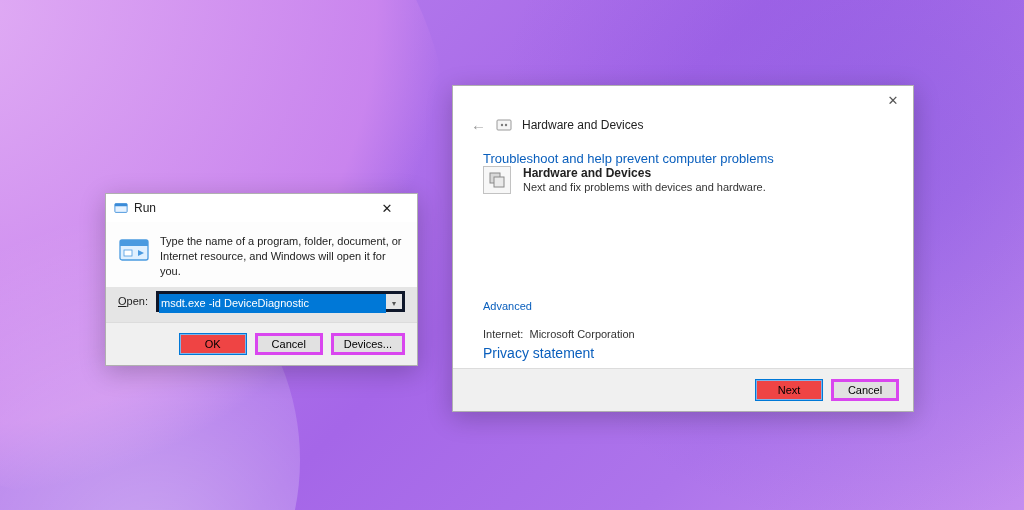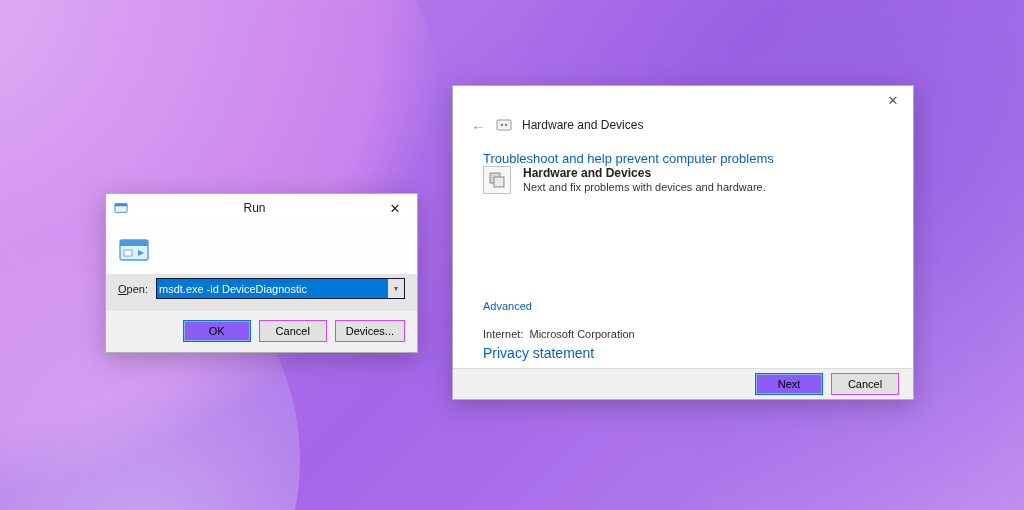--- a/index.html
+++ b/index.html
@@ -41,22 +41,21 @@
   box-shadow: 0 6px 24px rgba(0,0,0,0.22);
 }
 
 .run-window {
   left: 105px; top: 193px;
   width: 313px;
 }
 .run-title {
   height: 28px;
   display: flex; align-items: center;
-  padding: 0 2px 0 8px;
-  text-align: center;
+  padding: 0 10px 0 8px;
 }
 .run-appicon {
   width: 14px; height: 14px;
   margin-right: 6px;
   display: inline-flex; align-items: center; justify-content: center;
 }
 .run-appicon svg { width: 14px; height: 14px; }
 .run-title-text { font-size: 12px; color: #222; flex: 1; }
 .close-x {
   width: 40px; height: 28px;
@@ -78,23 +77,23 @@
   display: flex; align-items: center; gap: 8px;
   padding: 4px 12px 10px 12px;
   background: #e5e5e5;
 }
 .run-openlabel {
   font-size: 11px; color: #222;
 }
 .run-openlabel span.ul { text-decoration: underline; }
 .run-combo {
   flex: 1; position: relative;
-  border: 1px solid #0f172a;
+  border: 3px solid #0f172a;
   height: 21px;
-  display: flex; align-items: flex-end;
+  display: flex; align-items: flex-start;
 }
 .run-combo-input {
   flex: 1; height: 19px;
   border: none; outline: none;
   font-size: 11px;
   padding: 0 2px;
   color: #fff;
   background: #0078d7;
   font-family: inherit;
 }
@@ -105,29 +104,29 @@
   font-size: 8px; color: #555;
 }
 .run-btnrow {
   background: #f0f0f0;
   border-top: 1px solid #dcdcdc;
   padding: 10px 12px;
   display: flex; justify-content: flex-end; gap: 8px;
 }
 .btn {
   min-width: 68px; height: 22px;
-  border: 1px solid #d946ef;
+  border: 3px solid #d946ef;
   background: #e1e1e1;
   font-size: 11px; font-family: inherit;
   padding: 0 10px;
 }
 .btn.default {
   border: 1px solid #0078d7;
   box-shadow: inset 0 0 0 1px #7eb4ea;
-  background: #8b5cf6;
+  background: #ef4444;
 }
 
 .ts-window {
   left: 452px; top: 85px;
   width: 462px;
   background: #fff;
 }
 .ts-top {
   height: 28px;
   display: flex; align-items: center;
@@ -157,21 +156,21 @@
   display: flex; align-items: center; justify-content: center;
 }
 .ts-item-title { font-size: 12px; color: #222; font-weight: 600; }
 .ts-item-sub { font-size: 11px; color: #333; margin-top: 1px; }
 .ts-adv { color: #0a5fbd; font-size: 11px; margin: 6px 0 16px 0; display: inline-block; }
 .ts-pub { font-size: 11px; color: #333; margin-bottom: 4px; }
 .ts-priv { color: #0a5fbd; font-size: 14px; display: inline-block; }
 .ts-btnrow {
   background: #f0f0f0;
   border-top: 1px solid #dcdcdc;
-  padding: 4px 14px;
+  padding: 10px 14px;
   display: flex; justify-content: flex-end; gap: 8px;
 }
 </style>
 </head>
 <body>
 <div class="bg-shape1"></div>
 <div class="bg-shape2"></div>
 <div class="bg-shape3"></div>
 
 <div class="window run-window">
@@ -187,20 +186,21 @@
   </div>
   <div class="run-body">
     <div class="run-bigicon">
       <svg viewBox="0 0 32 32">
           <rect x="2" y="6" width="28" height="20" rx="2" fill="#dff0ff" stroke="#4a9ae0" stroke-width="1.3"></rect>
           <rect x="2" y="6" width="28" height="6" fill="#4a9ae0"></rect>
           <rect x="6" y="16" width="8" height="6" fill="#ffffff" stroke="#4a9ae0" stroke-width="0.8"></rect>
           <polygon points="20,16 26,19 20,22" fill="#4a9ae0"></polygon>
         </svg>
     </div>
+    <div class="run-desc">Type the name of a program, folder, document, or Internet resource, and Windows will open it for you.</div>
   </div>
   <div class="run-openrow">
     <div class="run-openlabel"><span class="ul">O</span>pen:</div>
     <div class="run-combo">
       <input class="run-combo-input" value="msdt.exe -id DeviceDiagnostic" style="">
       <div class="run-combo-caret">▾</div>
     </div>
   </div>
   <div class="run-btnrow">
     <button class="btn default">OK</button>

